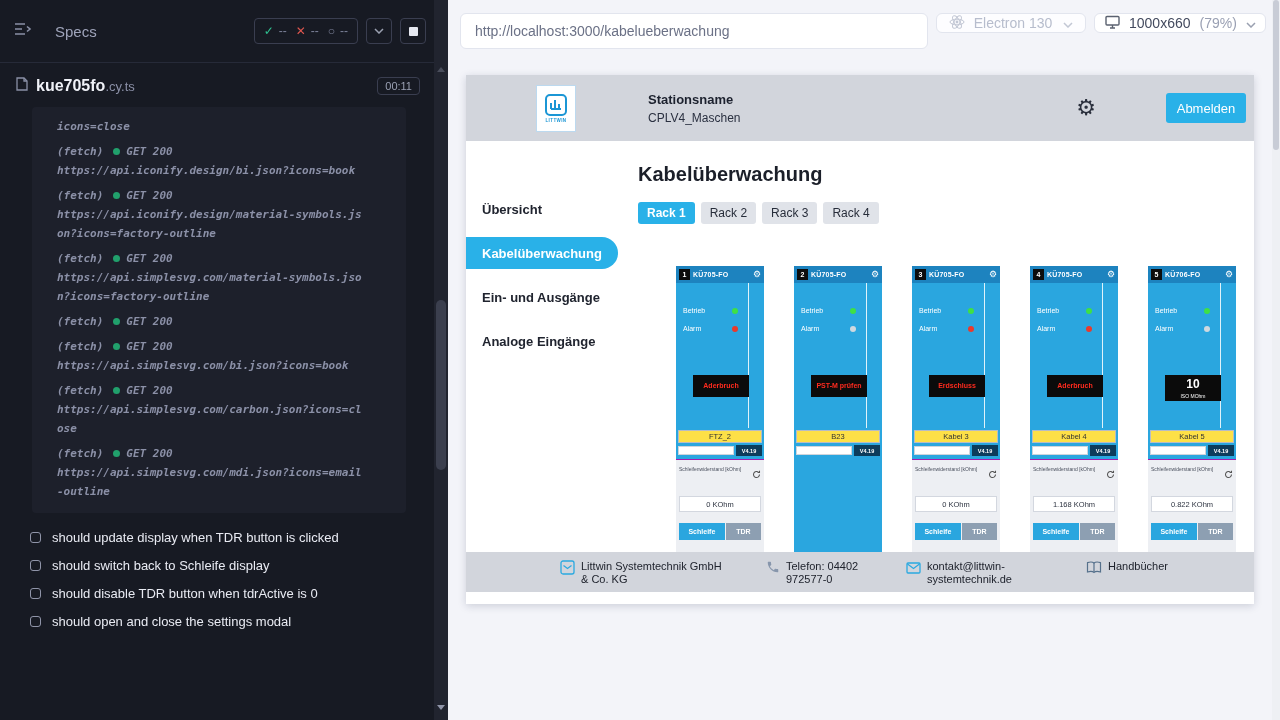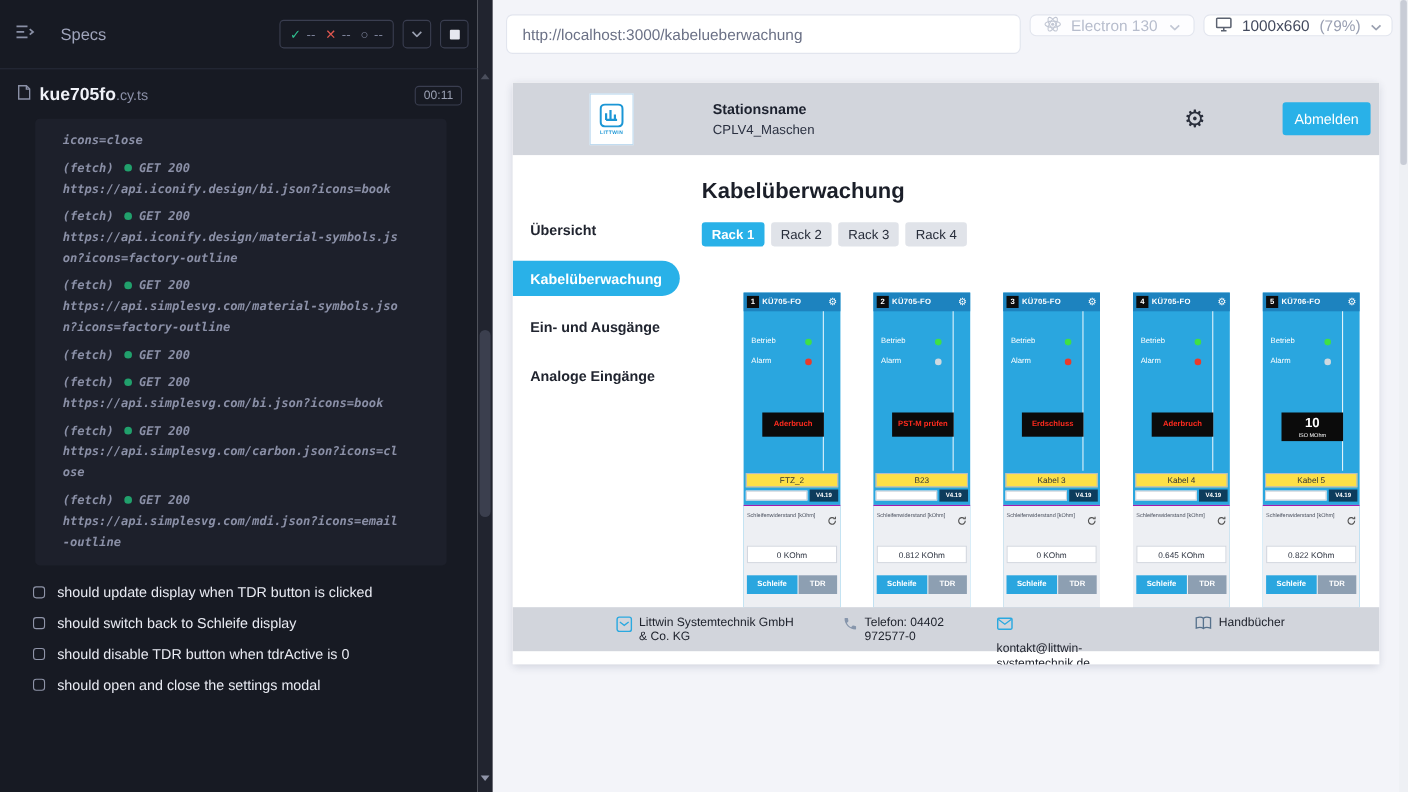--- a/index.html
+++ b/index.html
@@ -99,21 +99,21 @@
   .meas { margin-top:3px; background:#edeff3; border-top:1px solid #a21caf; padding:6px 3px 0; height:102px; position:relative; }
   .meas-label { font-size:5px; color:#4a505e; padding-right:12px; line-height:1.2; }
   .refresh { position:absolute; right:3px; top:5px; cursor:pointer; }
   .value-box { margin-top:24px; height:16px; background:#fff; border:1px solid #d3d7df; display:flex; align-items:center; justify-content:center; font-size:7.5px; color:#2d3340; }
   .btn-row { display:flex; gap:1px; margin-top:11px; }
   .btn-loop { flex:1.3; height:17px; background:#2aa6df; color:#fff; font-size:7px; font-weight:700; border:none; cursor:pointer; font-family:"Liberation Sans",sans-serif; }
   .btn-tdr { flex:1; height:17px; background:#8d9fb2; color:#fff; font-size:7px; font-weight:700; border:none; cursor:pointer; font-family:"Liberation Sans",sans-serif; }
 
   #app-footer { position:absolute; left:0; bottom:12px; width:100%; height:40px; background:#d2d5dc; display:flex; align-items:flex-start; padding:8px 0 0 94px; z-index:5; }
   .fgroup { display:flex; gap:6px; align-items:flex-start; }
-  .fg1 { width:206px; } .fg2 { width:140px; } .fg3 { width:180px;flex-direction:column; }
+  .fg1 { width:206px; } .fg2 { width:140px; } .fg3 { width:180px; }
   .ftext { font-size:11px; color:#20242e; line-height:13px; }
   .fg1 .ftext { width:150px; } .fg2 .ftext { width:106px; } .fg3 .ftext { width:100px; word-break:break-word; }
   .ficon { flex:none; margin-top:0; }
 </style>
 </head>
 <body>
 
 <div id="runner">
   <div class="rheader">
     <span>
@@ -371,32 +371,20 @@
                 </div>
               <div class="status" data-style="error">
                 <span class="status-text">PST-M prüfen</span>
               </div>
             </div>
             <div class="cable-label">B23</div>
             <div class="version-row">
                 <span class="version-bar"></span>
                 <span class="version-chip">V4.19</span>
               </div>
-            <div class="meas">
-              <div class="meas-label">Schleifenwiderstand [kOhm]</div>
-              <span class="refresh"><svg width="9" height="9" viewBox="0 0 12 12">
-                    <path d="M10 6a4 4 0 1 1-1.2-2.8" fill="none" stroke="#555" stroke-width="1.4"></path>
-                    <path d="M10 1v2.4H7.6" fill="none" stroke="#555" stroke-width="1.4"></path>
-                  </svg></span>
-              <div class="value-box">0.812 KOhm</div>
-              <div class="btn-row">
-                <button class="btn-loop">Schleife</button>
-                <button class="btn-tdr">TDR</button>
-              </div>
-            </div>
           </div>
 
           <div class="card">
             <div class="card-head">
               <span class="card-num">3</span>
               <span class="card-model">KÜ705-FO</span>
               <span class="card-gear">⚙</span>
             </div>
             <div class="card-upper">
               <div class="strip"></div>
@@ -455,21 +443,21 @@
             <div class="version-row">
                 <span class="version-bar"></span>
                 <span class="version-chip">V4.19</span>
               </div>
             <div class="meas">
               <div class="meas-label">Schleifenwiderstand [kOhm]</div>
               <span class="refresh"><svg width="9" height="9" viewBox="0 0 12 12">
                     <path d="M10 6a4 4 0 1 1-1.2-2.8" fill="none" stroke="#555" stroke-width="1.4"></path>
                     <path d="M10 1v2.4H7.6" fill="none" stroke="#555" stroke-width="1.4"></path>
                   </svg></span>
-              <div class="value-box">0.645 KOhm</div>
+              <div class="value-box">1.168 KOhm</div>
               <div class="btn-row">
                 <button class="btn-loop">Schleife</button>
                 <button class="btn-tdr">TDR</button>
               </div>
             </div>
           </div>
 
           <div class="card">
             <div class="card-head">
               <span class="card-num">5</span>

